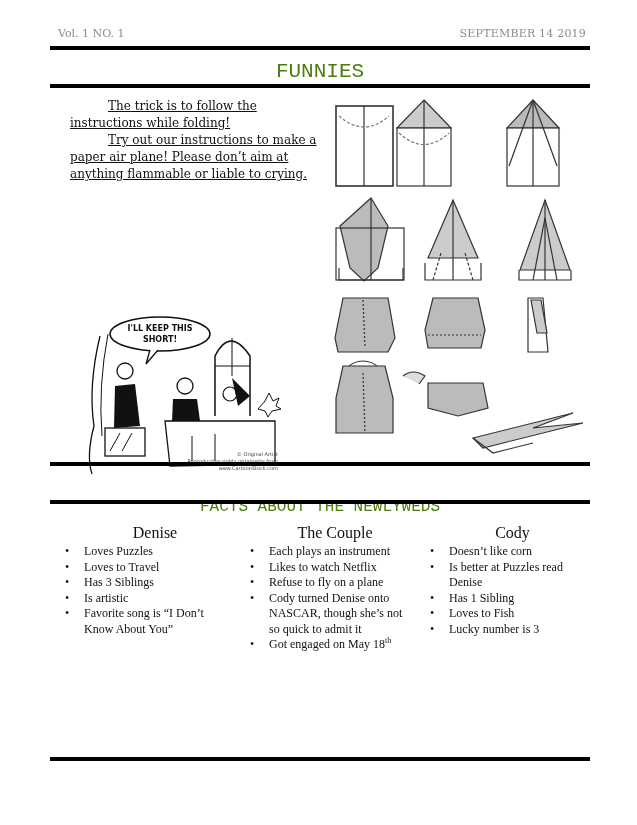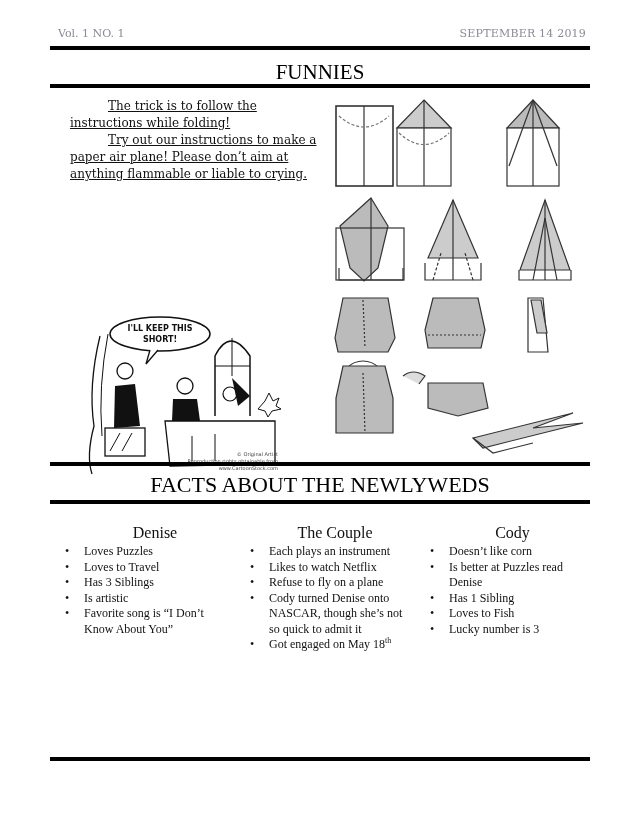--- a/index.html
+++ b/index.html
@@ -2,21 +2,21 @@
 <html><head>
 <meta charset="utf-8">
 <style>
   html, body { margin:0; padding:0; background:#ffffff; }
   body { width:637px; height:825px; position:relative; overflow:hidden; font-family:"DejaVu Serif", serif; color:#111; }
   .abs { position:absolute;text-decoration:underline; }
   .masthead { left:58px; top:27px; width:532px; height:16px; font-family:"DejaVu Serif", serif; font-size:11px; color:#8a8a96; }
   .masthead .left { position:absolute; left:0; top:0; }
   .masthead .right { position:absolute; right:4px; top:0; letter-spacing:0.2px; }
   .rule { position:absolute; left:50px; width:540px; height:4px; background:#000; }
-  .section-title { position:absolute; left:50px; width:540px; text-align:center; font-family:Liberation Serif, serif; color:#000000; }
+  .section-title { position:absolute; left:50px; width:540px; text-align:center; font-family:Liberation Mono, monospace; color:#4d7c0f; }
   .intro { left:70px; top:98px; width:250px; font-family:"DejaVu Serif", serif; font-size:12px; line-height:17px; }
   .intro p { margin:0; text-indent:38px; }
   .cartoon { left:80px; top:283px; width:205px; height:160px;margin-top:33px; }
   .instructions { left:333px; top:98px; width:258px; height:360px; }
   .col { position:absolute; top:523px; font-family:"Liberation Serif", serif; font-size:12px; line-height:15.5px; }
   .col h3 { margin:0 0 1px 0; text-align:center; font-weight:normal; font-size:16px; line-height:20px; }
   .col ul { margin:0; padding:0; list-style:none; }
   .col li { position:relative; padding-left:19px; }
   .col li .bullet { position:absolute; left:0; top:0; width:12px; }
   sup { font-size:8px; line-height:0; }
@@ -129,21 +129,21 @@
     <polygon points="10,268 52,268 60,300 60,335 3,335 3,300" fill="#bbb"></polygon>
     <line x1="30" y1="275" x2="32" y2="335" stroke-dasharray="2,2"></line>
     <path d="M70 278 Q80 270 92 278 L86 286" fill="#ddd"></path>
     <polygon points="95,285 150,285 155,310 125,318 95,310" fill="#bbb"></polygon>
     <polygon points="140,340 240,315 200,330 250,325 150,350" fill="#ccc"></polygon>
     <polyline points="140,340 160,355 200,345" fill="none"></polyline>
   </svg>
 </div>
 
 <div class="rule" style="top:462px;"></div>
-<div class="section-title" style="top:472px; font-size:22px; line-height:26px;">FACTS ABOUT THE NEWLYWEDS</div>
+<div class="section-title" style="top:494px; font-size:16px; line-height:26px;">FACTS ABOUT THE NEWLYWEDS</div>
 <div class="rule" style="top:500px;"></div>
 
 <div class="col" style="left:65px; width:180px;">
   <h3>Denise</h3>
   <ul>
     <li><span class="bullet">•</span><span>Loves Puzzles</span></li>
     <li><span class="bullet">•</span><span>Loves to Travel</span></li>
     <li><span class="bullet">•</span><span>Has 3 Siblings</span></li>
     <li><span class="bullet">•</span><span>Is artistic</span></li>
     <li style="width:140px;"><span class="bullet">•</span><span>Favorite song is “I Don’t Know About You”</span></li>

